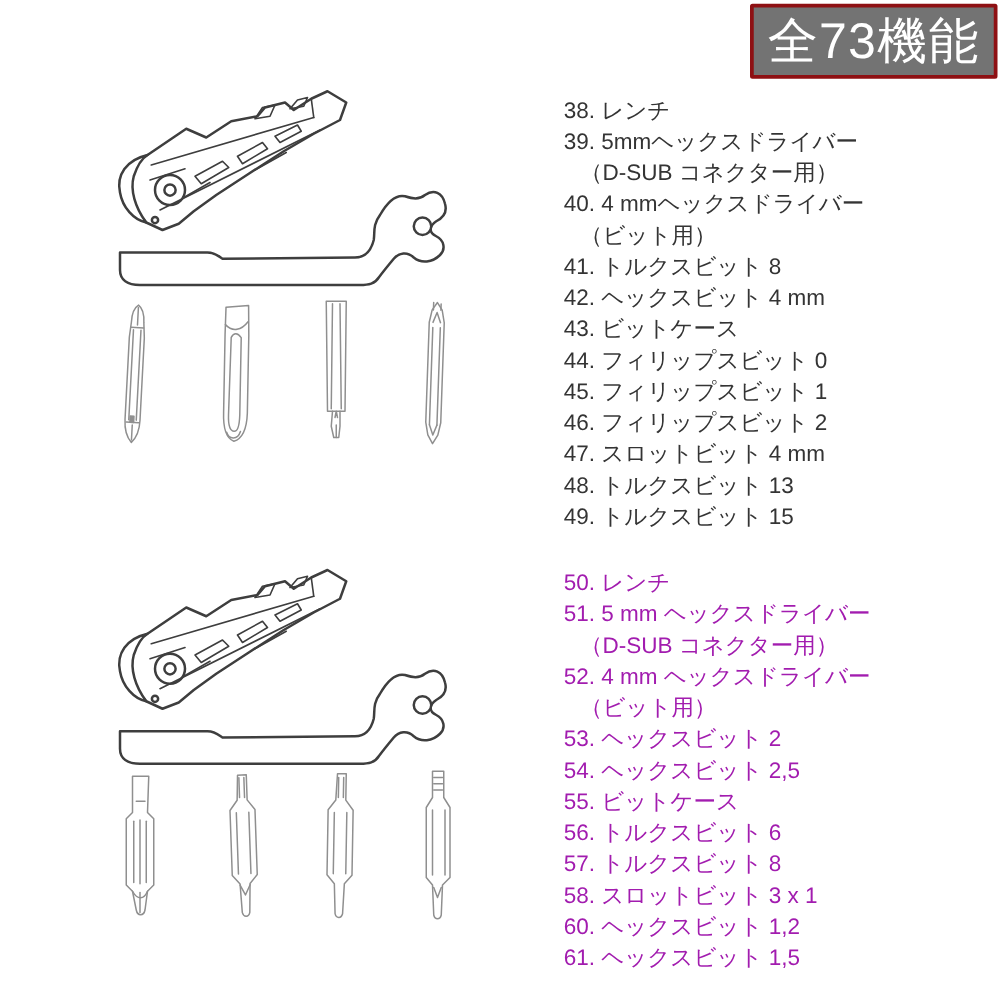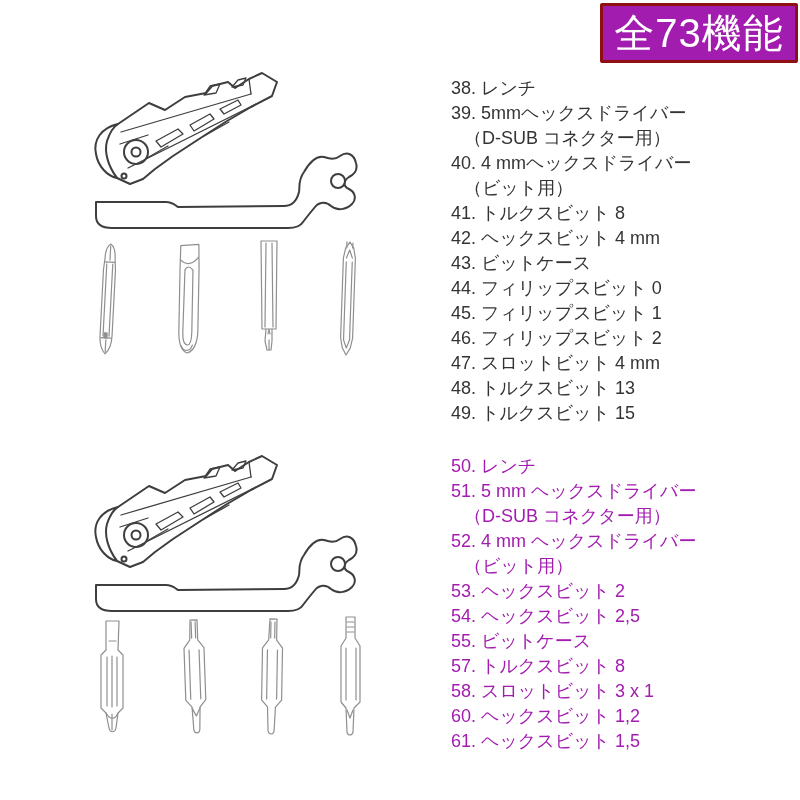--- a/index.html
+++ b/index.html
@@ -137,21 +137,21 @@
           <path d="M347,627 L354,627"></path>
           <path d="M347,632 L354,632"></path>
           <path d="M346,648 L346,700"></path>
           <path d="M356,648 L356,700"></path>
           <path d="M347,710 L350,718 L353,710"></path>
         </g>
       </g>
     </defs>
   </svg>
 
-  <div class="badge" style="background: #a21caf; border-color: rgb(142, 16, 19); color: rgb(255, 255, 255);">全73機能</div>
+  <div class="badge" style="background: #737373; border-color: rgb(142, 16, 19); color: rgb(255, 255, 255);">全73機能</div>
 
   <svg class="illus tool-1" width="360" height="165" viewBox="60 68 360 165" xmlns="http://www.w3.org/2000/svg" xmlns:xlink="http://www.w3.org/1999/xlink">
     <use href="#multitool" xlink:href="#multitool"></use>
   </svg>
 
   <svg class="illus bits-1" width="360" height="125" viewBox="60 238 360 125" xmlns="http://www.w3.org/2000/svg" xmlns:xlink="http://www.w3.org/1999/xlink">
     <use href="#bitsA" xlink:href="#bitsA"></use>
   </svg>
 
   <ol class="feature-list first" style="color: rgb(52, 52, 52);">
@@ -181,19 +181,20 @@
 
   <ol class="feature-list second" style="color: #a21caf;">
     <li>50. レンチ</li>
     <li>51. 5 mm ヘックスドライバー</li>
     <li class="cont">（D-SUB コネクター用）</li>
     <li>52. 4 mm ヘックスドライバー</li>
     <li class="cont">（ビット用）</li>
     <li>53. ヘックスビット 2</li>
     <li>54. ヘックスビット 2,5</li>
     <li>55. ビットケース</li>
+    <li>56. トルクスビット 6</li>
     <li>57. トルクスビット 8</li>
     <li>58. スロットビット 3 x 1</li>
     <li>60. ヘックスビット 1,2</li>
     <li>61. ヘックスビット 1,5</li>
   </ol>
 
 </div>
 
 </body></html>

